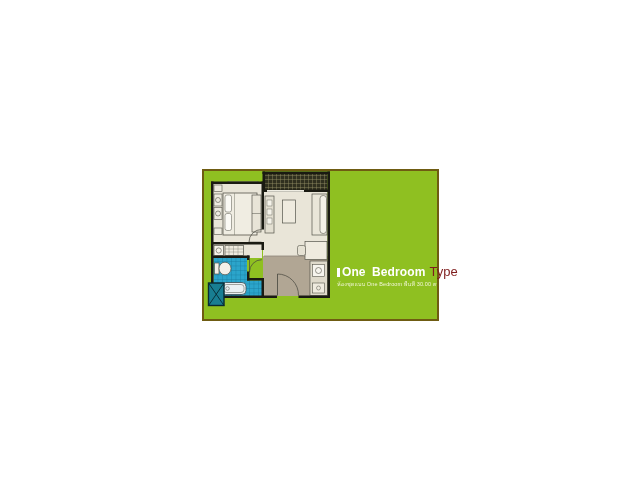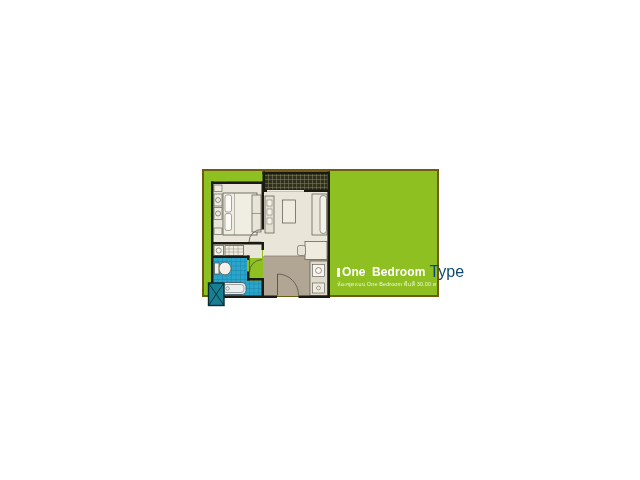--- a/index.html
+++ b/index.html
@@ -2,38 +2,38 @@
 <html><head>
 <meta charset="utf-8">
 <style>
   html,body{margin:0;padding:0;}
   body{
     width:640px;height:480px;background:#ffffff;
     font-family:"Liberation Sans", sans-serif;
     position:relative;overflow:hidden;
   }
   .card{
-    position:absolute;left:202px;top:169px;width:237px;height:128px;
+    position:absolute;left:202px;top:169px;width:237px;height:152px;
     box-sizing:border-box;border:2px solid #6f5c12;background:#8fc021;
   }
   .plan-svg{position:absolute;left:0;top:0;width:233px;height:137px;display:block;}
   .title-row{
     position:absolute;left:133px;top:94px;width:100px;height:14px;
     display:flex;align-items:center;white-space:nowrap;
   }
   .title-bullet{
     display:inline-block;width:3px;height:9px;background:#ffffff;
     margin-right:2px;flex:0 0 auto;
   }
   .title-main{
     color:#ffffff;font-size:12px;font-weight:bold;word-spacing:3px;
     letter-spacing:0.1px;line-height:14px;
   }
   .title-type{
-    color:#0c4a6e;font-size:16px;font-weight:normal;margin-left:4px;line-height:14px;
+    color:#7f1d1d;font-size:13px;font-weight:normal;margin-left:4px;line-height:14px;
   }
   .subtitle{
     position:absolute;left:133px;top:110px;width:100px;text-align:center;
     color:#f2f6d8;font-size:5.5px;line-height:7px;letter-spacing:0.1px;
     white-space:nowrap;overflow:hidden;
   }
 </style>
 </head>
 <body>
 

